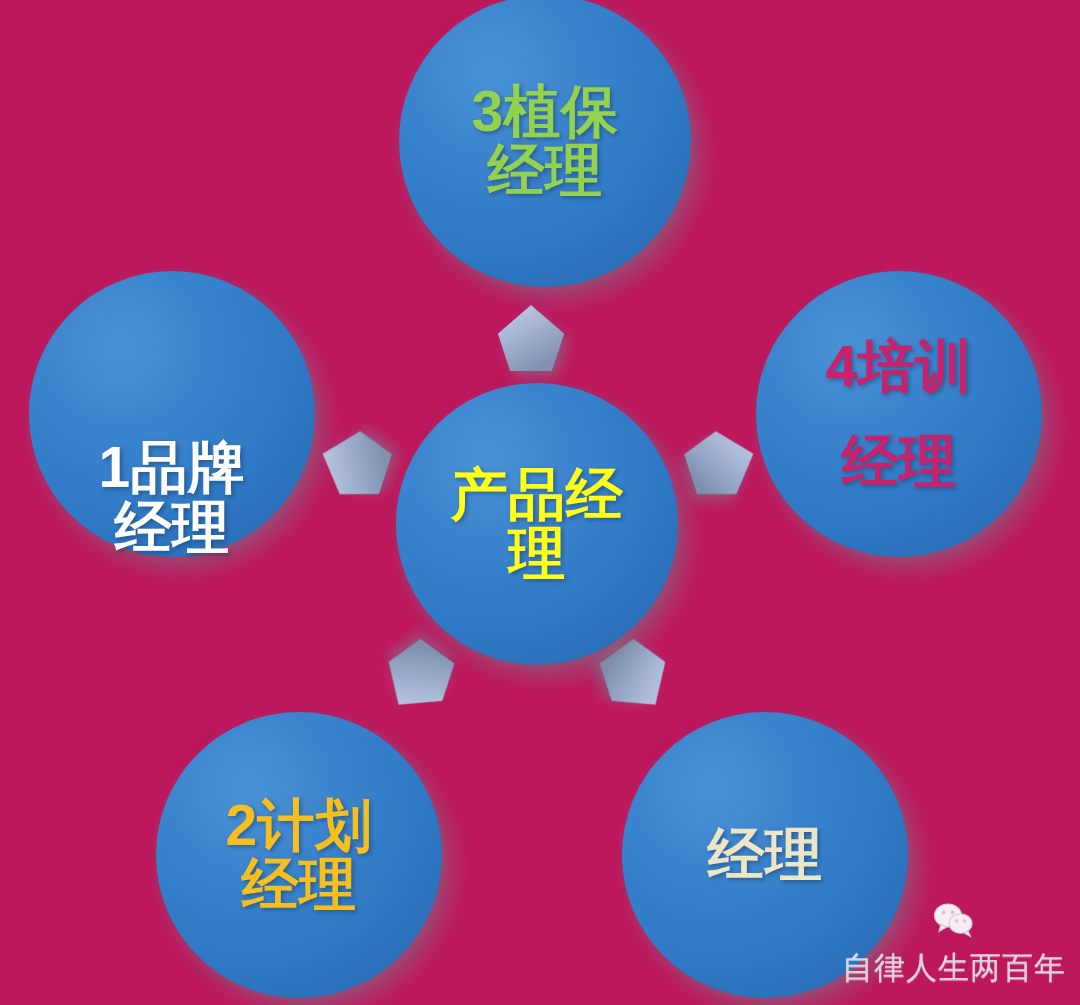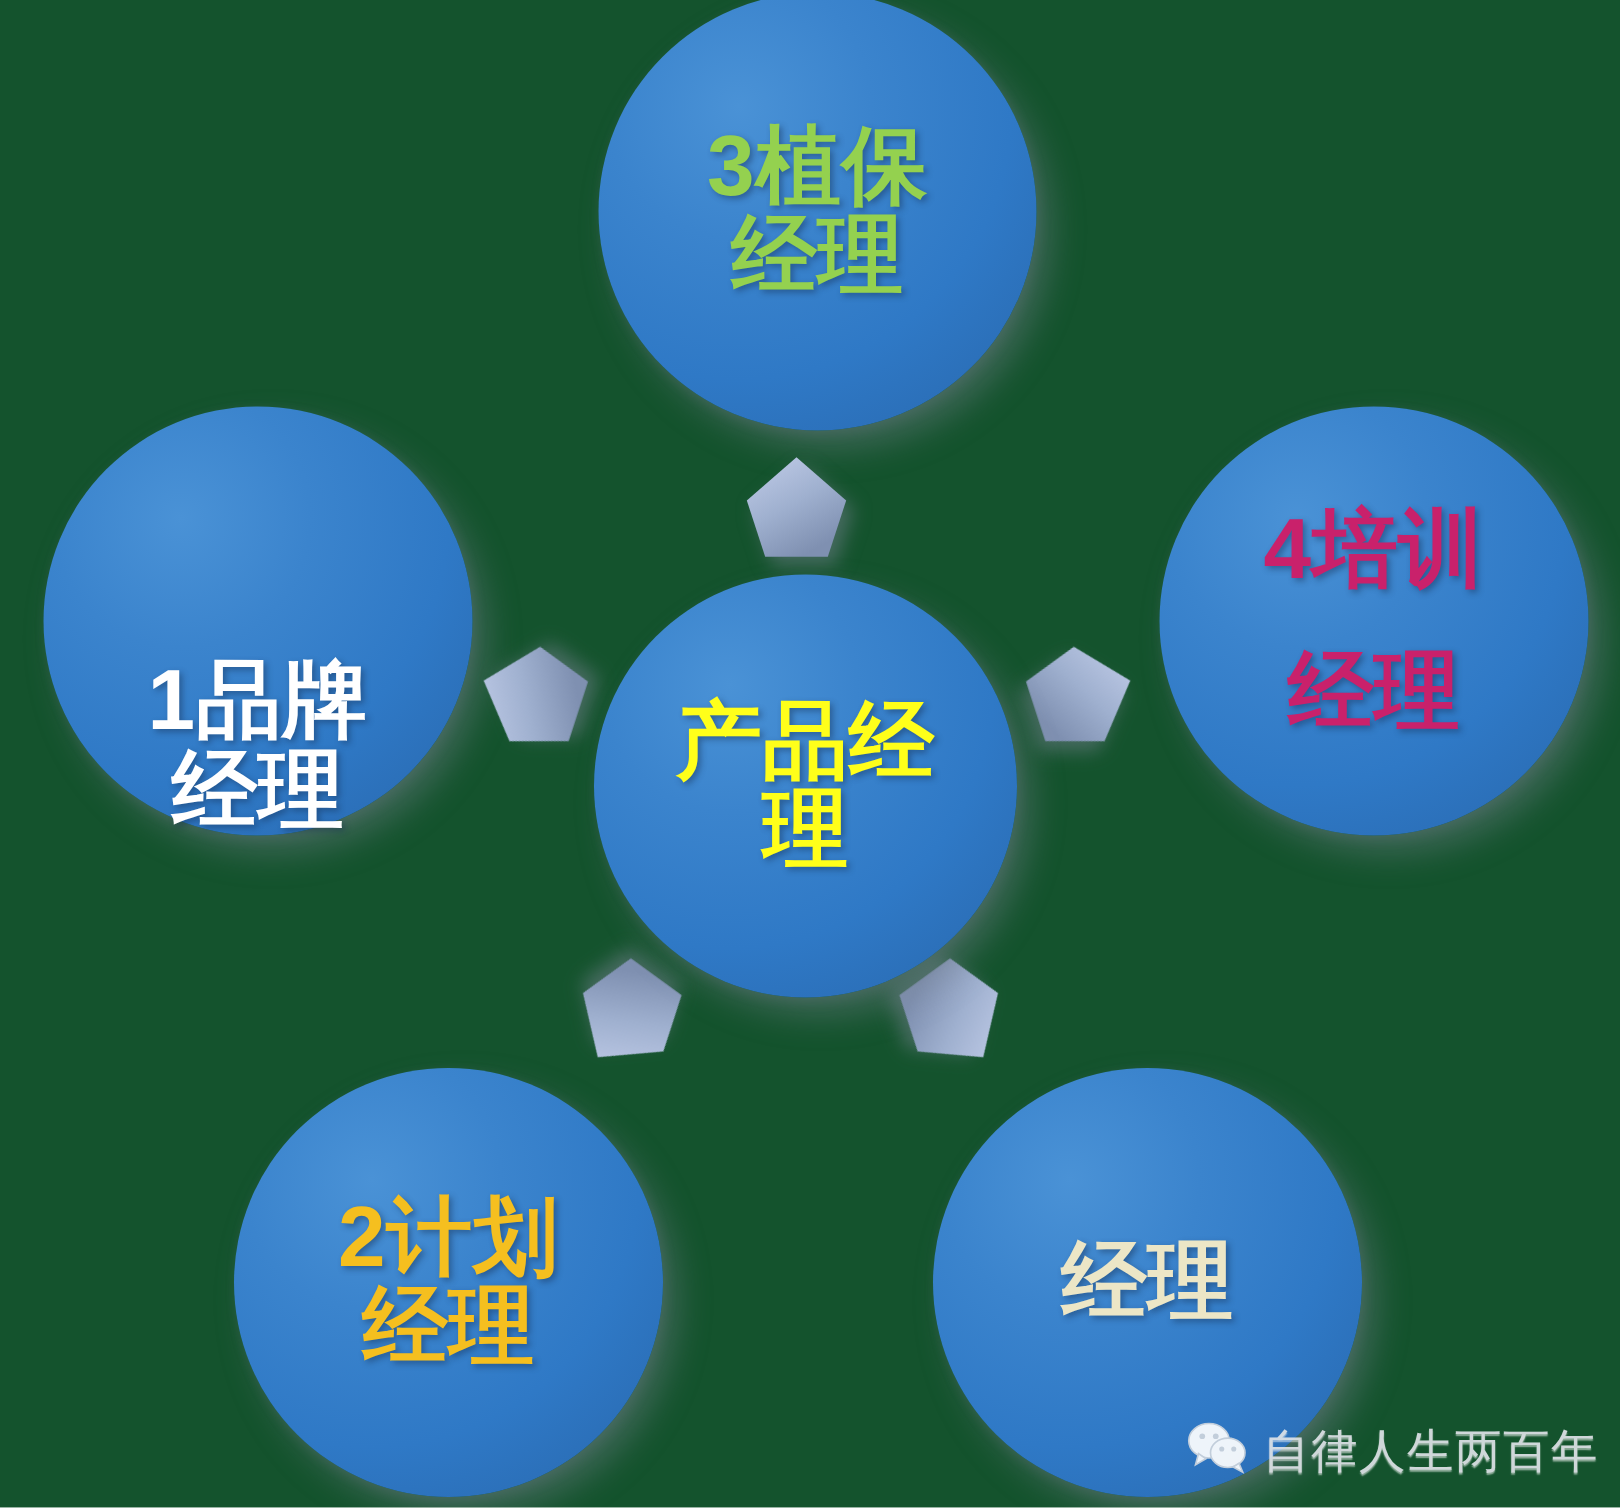--- a/index.html
+++ b/index.html
@@ -9,21 +9,21 @@
     background: #ffffff;
   }
   body {
     font-family: "Liberation Sans", "DejaVu Sans", sans-serif;
   }
   #stage {
     position: relative;
     width: 1080px;
     height: 1005px;
     overflow: hidden;
-    background: #14532d;
+    background: #be185d;
   }
 
   
   .node {
     position: absolute;
     border-radius: 50%;
     display: flex;
     flex-direction: column;
     align-items: center;
     justify-content: center;
@@ -43,21 +43,21 @@
     line-height: 1.04;
     white-space: nowrap;
     font-weight: 700;
     letter-spacing: 0.5px;
     text-shadow: 2px 2px 4px rgba(20,45,80,0.45);
   }
 
   
   #node-top        { left: 399px; top: -5px;  width: 292px; height: 292px; }
   #node-left       { left: 29px;  top: 271px; width: 286px; height: 286px; justify-content: flex-end; }
-  #node-right      { left: 773px; top: 271px; width: 286px; height: 286px; gap: 36px; }
+  #node-right      { left: 756px; top: 271px; width: 286px; height: 286px; gap: 36px; }
   #node-center     { left: 396px; top: 383px; width: 282px; height: 282px; z-index: 5;}
   #node-bottomleft { left: 156px; top: 712px; width: 286px; height: 286px; }
   #node-bottomright{ left: 622px; top: 712px; width: 286px; height: 286px; }
 
   #node-top .line        { font-size: 57px; color: #94d14f; }
   #node-left .line       { font-size: 57px; color: #ffffff; }
   #node-right .line      { font-size: 57px; color: #c9216b; }
   #node-center .line     { font-size: 57px; color: #ffff1a; }
   #node-bottomleft .line { font-size: 57px; color: #f5bf1f; }
   #node-bottomright .line{ font-size: 57px; color: #ece6c6; }
@@ -77,23 +77,25 @@
   #arrow-right      { left: 686px; top: 428px; transform: rotate(72deg); }
   #arrow-downleft   { left: 382px; top: 642px; transform: rotate(-144deg); }
   #arrow-downright  { left: 600px; top: 642px; transform: rotate(144deg); }
 
   
   #watermark {
     position: absolute;
     right: 14px;
     bottom: 16px;
     display: flex;
+    align-items: center;
     gap: 9px;
     z-index: 9;
     opacity: 0.92;
+    flex-direction: column;
   }
   #watermark .wm-text {
     font-size: 31px;
     color: #dfe3e8;
     letter-spacing: 1px;
     white-space: nowrap;
     text-shadow: 0 1px 1px rgba(255,255,255,0.6);
   }
   #watermark .wm-icon svg { display: block; }
 </style>

